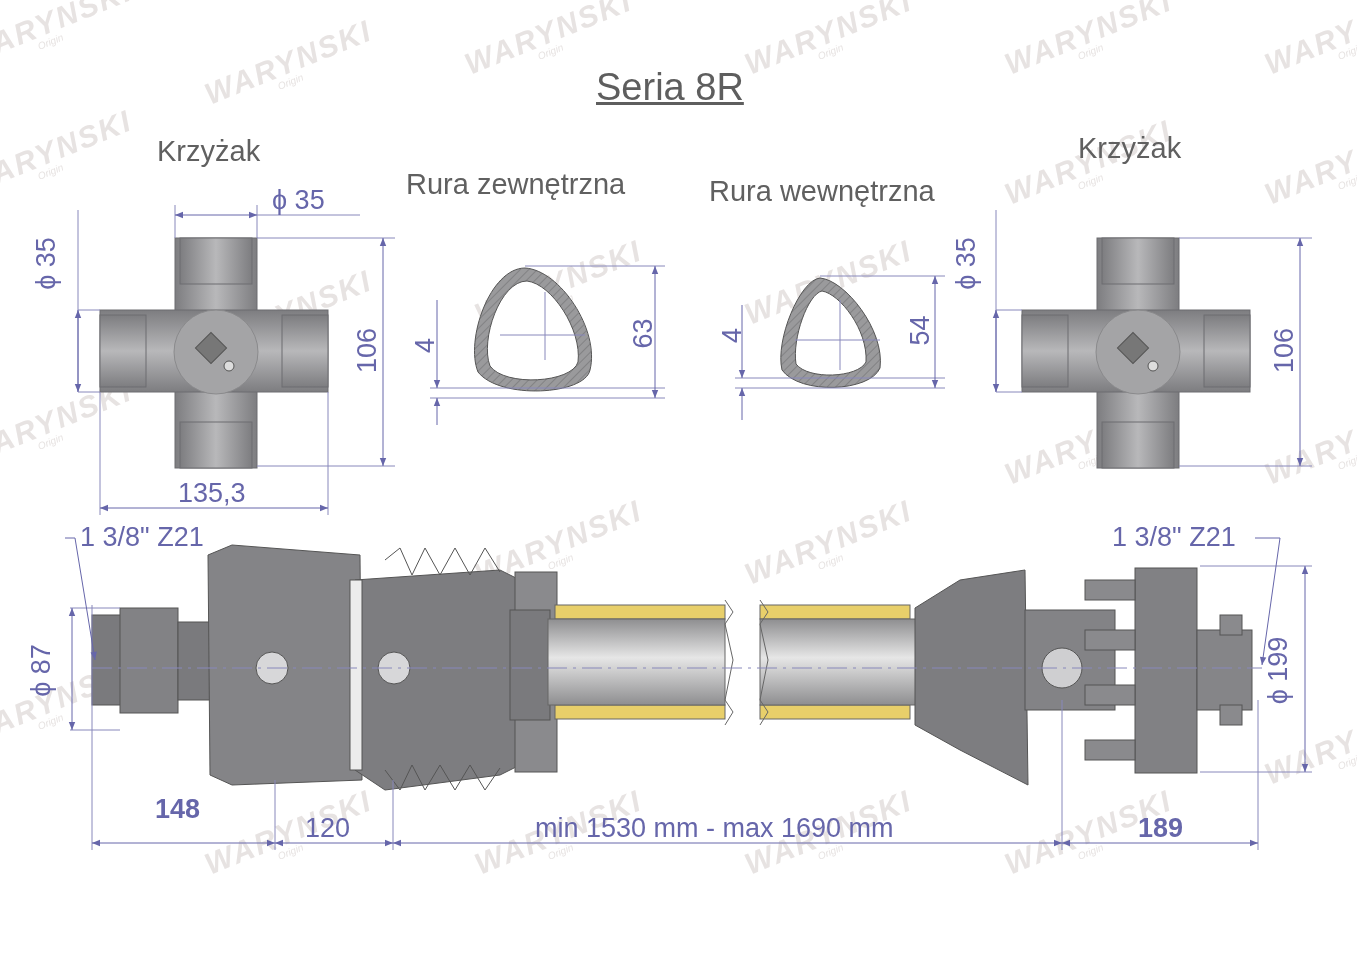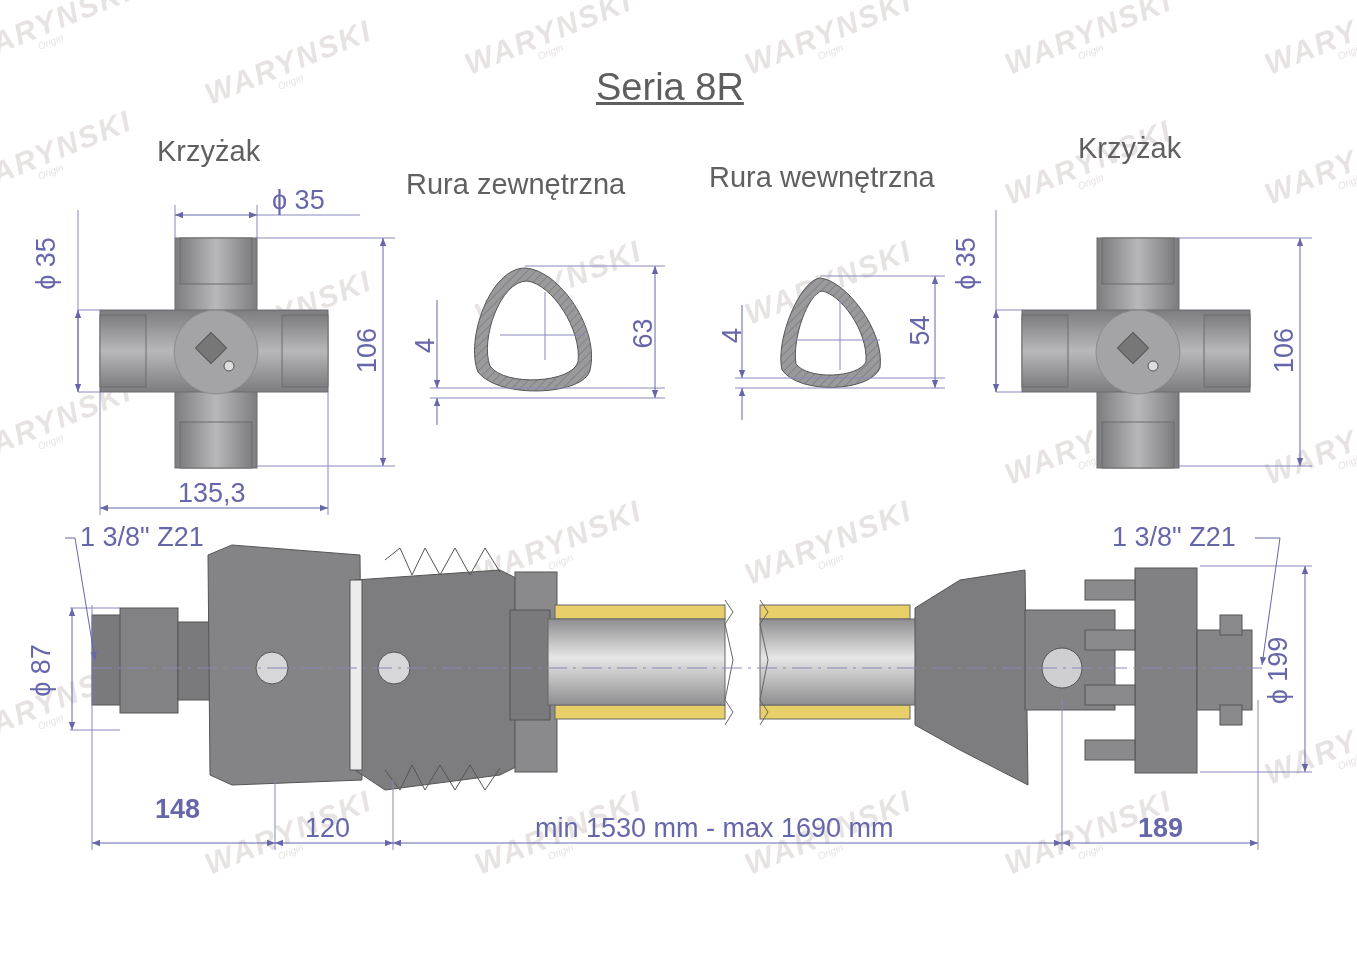--- a/index.html
+++ b/index.html
@@ -204,21 +204,21 @@
 <div class="label" style="left:157px;top:135px;">Krzyżak</div>
 <div class="dim" style="left:272px;top:185px;">ϕ 35</div>
 <div class="vdim" style="left:20px;top:248px;">ϕ 35</div>
 <div class="vdim" style="left:345px;top:335px;">106</div>
 <div class="dim" style="left:178px;top:478px;">135,3</div>
 
 <div class="label" style="left:406px;top:168px;">Rura zewnętrzna</div>
 <div class="vdim" style="left:418px;top:330px;">4</div>
 <div class="vdim" style="left:628px;top:318px;">63</div>
 
-<div class="label" style="left:709px;top:161px;">Rura wewnętrzna</div>
+<div class="label" style="left:709px;top:175px;">Rura wewnętrzna</div>
 <div class="vdim" style="left:725px;top:320px;">4</div>
 <div class="vdim" style="left:905px;top:315px;">54</div>
 
 <div class="label" style="left:1078px;top:132px;">Krzyżak</div>
 <div class="vdim" style="left:940px;top:248px;">ϕ 35</div>
 <div class="vdim" style="left:1262px;top:335px;">106</div>
 
 <div class="dim" style="left:80px;top:522px;">1 3/8" Z21</div>
 <div class="dim" style="left:1112px;top:522px;">1 3/8" Z21</div>
 <div class="vdim" style="left:15px;top:655px;">ϕ 87</div>

